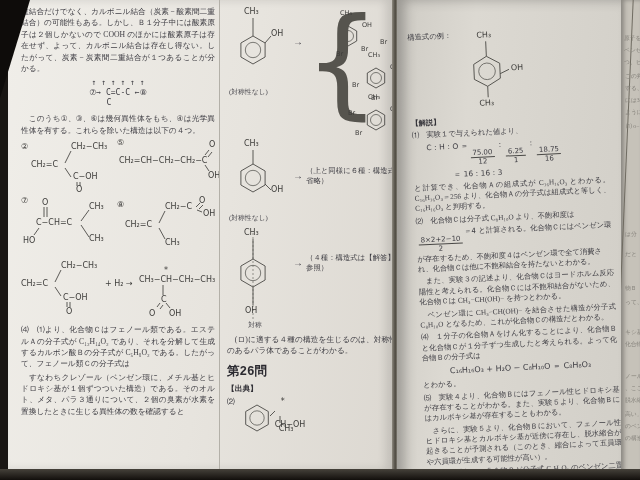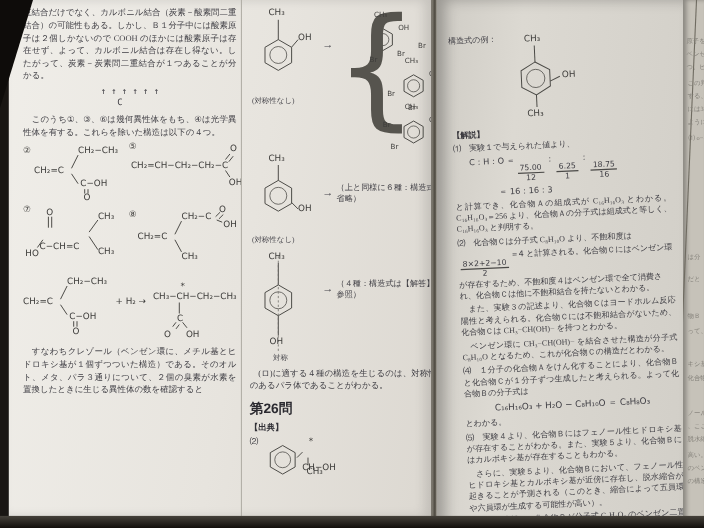--- a/index.html
+++ b/index.html
@@ -25,21 +25,21 @@
   .col1{left:13px;width:194px;}
   .col2{left:219px;width:170px;}
   .rule{position:absolute;left:211px;top:0;width:1px;height:470px;background:#b3b0a8;}
   .jp{font-size:7.7px;line-height:1.48;color:#3e3d43;text-align:justify;margin:0 0 2px 0;}
   .bold{font-weight:bold;color:#333238;}
   .indent{padding-left:8px;}
   .cap{font-size:6.8px;color:#4a494f;margin:1px 0 2px 2px;}
   .note{font-size:7.4px;color:#3e3d43;margin-top:26px;}
   .arrow{font-size:10px;color:#44434a;margin:30px 3px 0 2px;}
   .row{display:flex;align-items:flex-start;margin-bottom:2px;}
-  .qhead{font-size:12.5px;font-weight:bold;color:#2b2a30;margin:6px 0 3px 0;font-family:Liberation Sans, sans-serif;}
+  .qhead{font-size:12.5px;font-weight:bold;color:#2b2a30;margin:6px 0 3px 0;font-family:Liberation Mono, monospace;}
   .eq{font-size:8px;color:#3e3d43;text-align:center;margin:3px 0;font-family:"DejaVu Sans",sans-serif;}
   .skel{font-family:"DejaVu Sans Mono",monospace;font-size:8px;color:#3e3d43;text-align:center;line-height:1.25;margin:4px 0 5px 0;}
   .skel .l5{transform:translateX(-9px);}
   .struct-grid{display:grid;grid-template-columns:1fr 1fr;gap:4px 2px;margin:3px 0 5px 0;}
   .diag{position:relative;display:block;}
   .dlabel{position:absolute;font:8px "DejaVu Sans",sans-serif;color:#3d3c3a;white-space:nowrap;line-height:1;}
   .dl-brace{font-size:120px;font-weight:400;color:#56544e;line-height:1;}
   .dl-sm{font-size:6.5px;}
   .frac{display:inline-flex;flex-direction:column;align-items:center;vertical-align:-7px;margin:0 2px;
         font-size:7px;font-family:"DejaVu Sans",sans-serif;line-height:1.2;}
@@ -54,20 +54,21 @@
 <body>
 
 <div class="photo">
 
   <div class="page page-left">
 
     <div class="col col1">
       <p class="jp">重結合だけでなく、カルボニル結合（炭素－酸素間二重結合）の可能性もある。しかし、Ｂ１分子中には酸素原子は２個しかないので COOH のほかには酸素原子は存在せず、よって、カルボニル結合は存在し得ない。したがって、炭素－炭素間二重結合が１つあることが分かる。</p>
       <div class="skel">
         <div>↑ ↑ ↑ ↑    ↑ ↑</div>
+        <div>⑦→ C=C-C ←⑧</div>
         <div class="l5">C</div>
       </div>
       <p class="jp">　このうち①、③、⑥は幾何異性体をもち、④は光学異性体を有する。これらを除いた構造は以下の４つ。</p>
       <div class="struct-grid">
         <div class="diag" style="width: 94px; height: 54px;">
             <svg width="94" height="54" style="position:absolute;left:0;top:0;overflow:visible">
               <line x1="44" y1="24" x2="50" y2="12" stroke="#4b4a46" stroke-width="0.9"></line>
               <line x1="44" y1="29" x2="50" y2="38" stroke="#4b4a46" stroke-width="0.9"></line>
               <line x1="56" y1="43" x2="56" y2="47" stroke="#4b4a46" stroke-width="0.9"></line>
               <line x1="59" y1="43" x2="59" y2="47" stroke="#4b4a46" stroke-width="0.9"></line>
@@ -92,21 +93,21 @@
         <div class="diag" style="width: 94px; height: 52px;">
             <svg width="94" height="52" style="position:absolute;left:0;top:0;overflow:visible">
               <line x1="23" y1="10" x2="23" y2="20" stroke="#4b4a46" stroke-width="0.9"></line>
               <line x1="26" y1="10" x2="26" y2="20" stroke="#4b4a46" stroke-width="0.9"></line>
               <line x1="13" y1="38" x2="18" y2="31" stroke="#4b4a46" stroke-width="0.9"></line>
               <line x1="60" y1="24" x2="68" y2="13" stroke="#4b4a46" stroke-width="0.9"></line>
               <line x1="60" y1="28" x2="68" y2="40" stroke="#4b4a46" stroke-width="0.9"></line>
             </svg>
             <span class="dlabel" style="left: 0px; top: 0px;">⑦</span>
             <span class="dlabel" style="left: 21px; top: 2px;">O</span>
-            <span class="dlabel" style="left: 15px; top: 22px; margin-top: 11px;">C−CH=C</span>
+            <span class="dlabel" style="left: 15px; top: 22px;">C−CH=C</span>
             <span class="dlabel" style="left: 2px; top: 40px;">HO</span>
             <span class="dlabel" style="left: 68px; top: 6px;">CH₃</span>
             <span class="dlabel" style="left: 68px; top: 38px;">CH₃</span>
           </div>
         <div class="diag" style="width: 96px; height: 56px;">
             <svg width="96" height="56" style="position:absolute;left:0;top:0;overflow:visible">
               <line x1="42" y1="26" x2="48" y2="14" stroke="#4b4a46" stroke-width="0.9"></line>
               <line x1="42" y1="31" x2="48" y2="42" stroke="#4b4a46" stroke-width="0.9"></line>
               <line x1="79" y1="10" x2="83" y2="6" stroke="#4b4a46" stroke-width="0.9"></line>
               <line x1="82" y1="12" x2="86" y2="8" stroke="#4b4a46" stroke-width="0.9"></line>
@@ -135,20 +136,21 @@
           <span class="dlabel" style="left: 40px; top: 4px;">CH₂−CH₃</span>
           <span class="dlabel" style="left: 42px; top: 36px;">C−OH</span>
           <span class="dlabel" style="left: 45px; top: 50px;">O</span>
           <span class="dlabel" style="left: 84px; top: 22px;">+ H₂  →</span>
           <span class="dlabel" style="left: 118px; top: 18px;">CH₃−CH−CH₂−CH₃</span>
           <span class="dlabel" style="left: 143px; top: 9px;">*</span>
           <span class="dlabel" style="left: 140px; top: 38px;">C</span>
           <span class="dlabel" style="left: 128px; top: 52px;">O</span>
           <span class="dlabel" style="left: 148px; top: 52px;">OH</span>
         </div>
+      <p class="jp">⑷　⑴より、化合物Ｃはフェノール類である。エステルＡの分子式が C₁₂H₁₄O₂ であり、それを分解して生成するカルボン酸Ｂの分子式が C₅H₈O₂ である。したがって、フェノール類Ｃの分子式は</p>
       <p class="jp">　すなわちクレゾール（ベンゼン環に、メチル基とヒドロキシ基が１個ずつついた構造）である。そのオルト、メタ、パラ３通りについて、２個の臭素が水素を置換したときに生じる異性体の数を確認すると</p>
     </div>
 
     <div class="rule"></div>
 
     <div class="col col2">
       <div class="row">
         <div>
           <div class="diag" style="width: 64px; height: 80px;">
               <svg width="64" height="80" style="position:absolute;left:0;top:0;overflow:visible">

